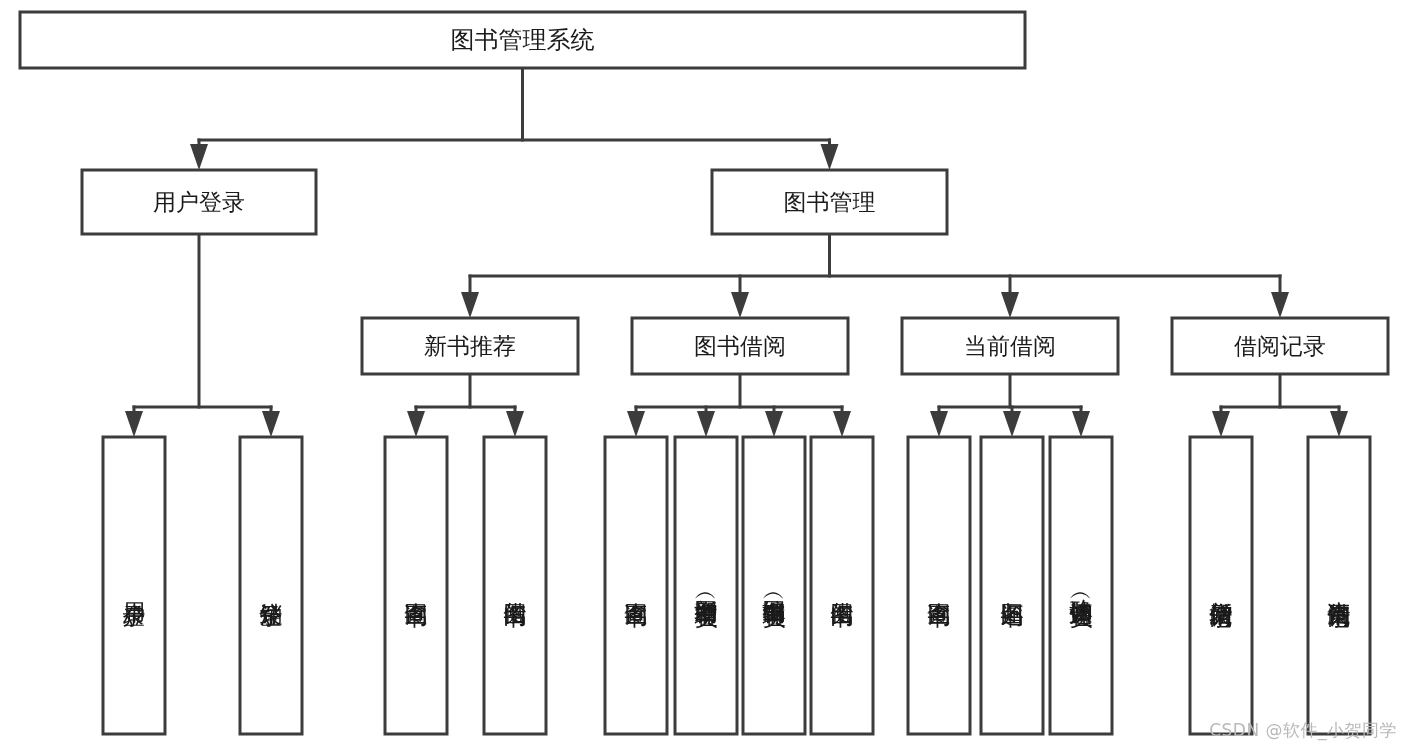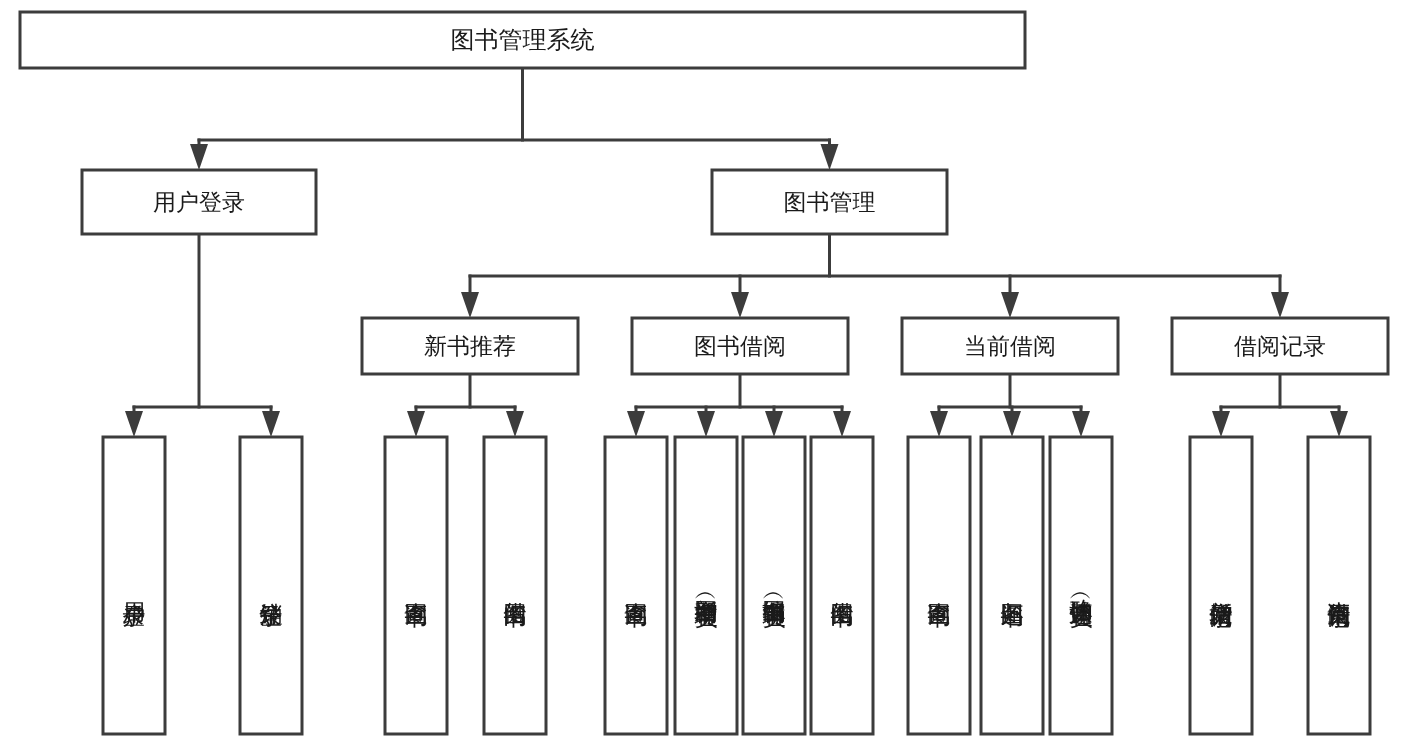--- a/index.html
+++ b/index.html
@@ -215,13 +215,14 @@
       <div class="vlabel-wrap" style="left: 605px; top: 437px; width: 62px; height: 297px;">查询图书</div>
       <div class="vlabel-wrap" style="left: 675px; top: 437px; width: 62px; height: 297px;">新增图书（管理员）</div>
       <div class="vlabel-wrap" style="left: 743px; top: 437px; width: 62px; height: 297px;">编辑图书（管理员）</div>
       <div class="vlabel-wrap" style="left: 811px; top: 437px; width: 62px; height: 297px;">借阅图书</div>
       <div class="vlabel-wrap" style="left: 908px; top: 437px; width: 62px; height: 297px;">查询图书</div>
       <div class="vlabel-wrap" style="left: 981px; top: 437px; width: 62px; height: 297px;">归还图书</div>
       <div class="vlabel-wrap" style="left: 1050px; top: 437px; width: 62px; height: 297px;">确认归还（管理员）</div>
       <div class="vlabel-wrap" style="left: 1190px; top: 437px; width: 62px; height: 297px;">新增借阅记录</div>
       <div class="vlabel-wrap" style="left: 1308px; top: 437px; width: 62px; height: 297px;">查询借阅记录</div>
     </div>
+  <div class="watermark">CSDN @软件_小贺同学</div>
 </div>
 
 </body></html>

